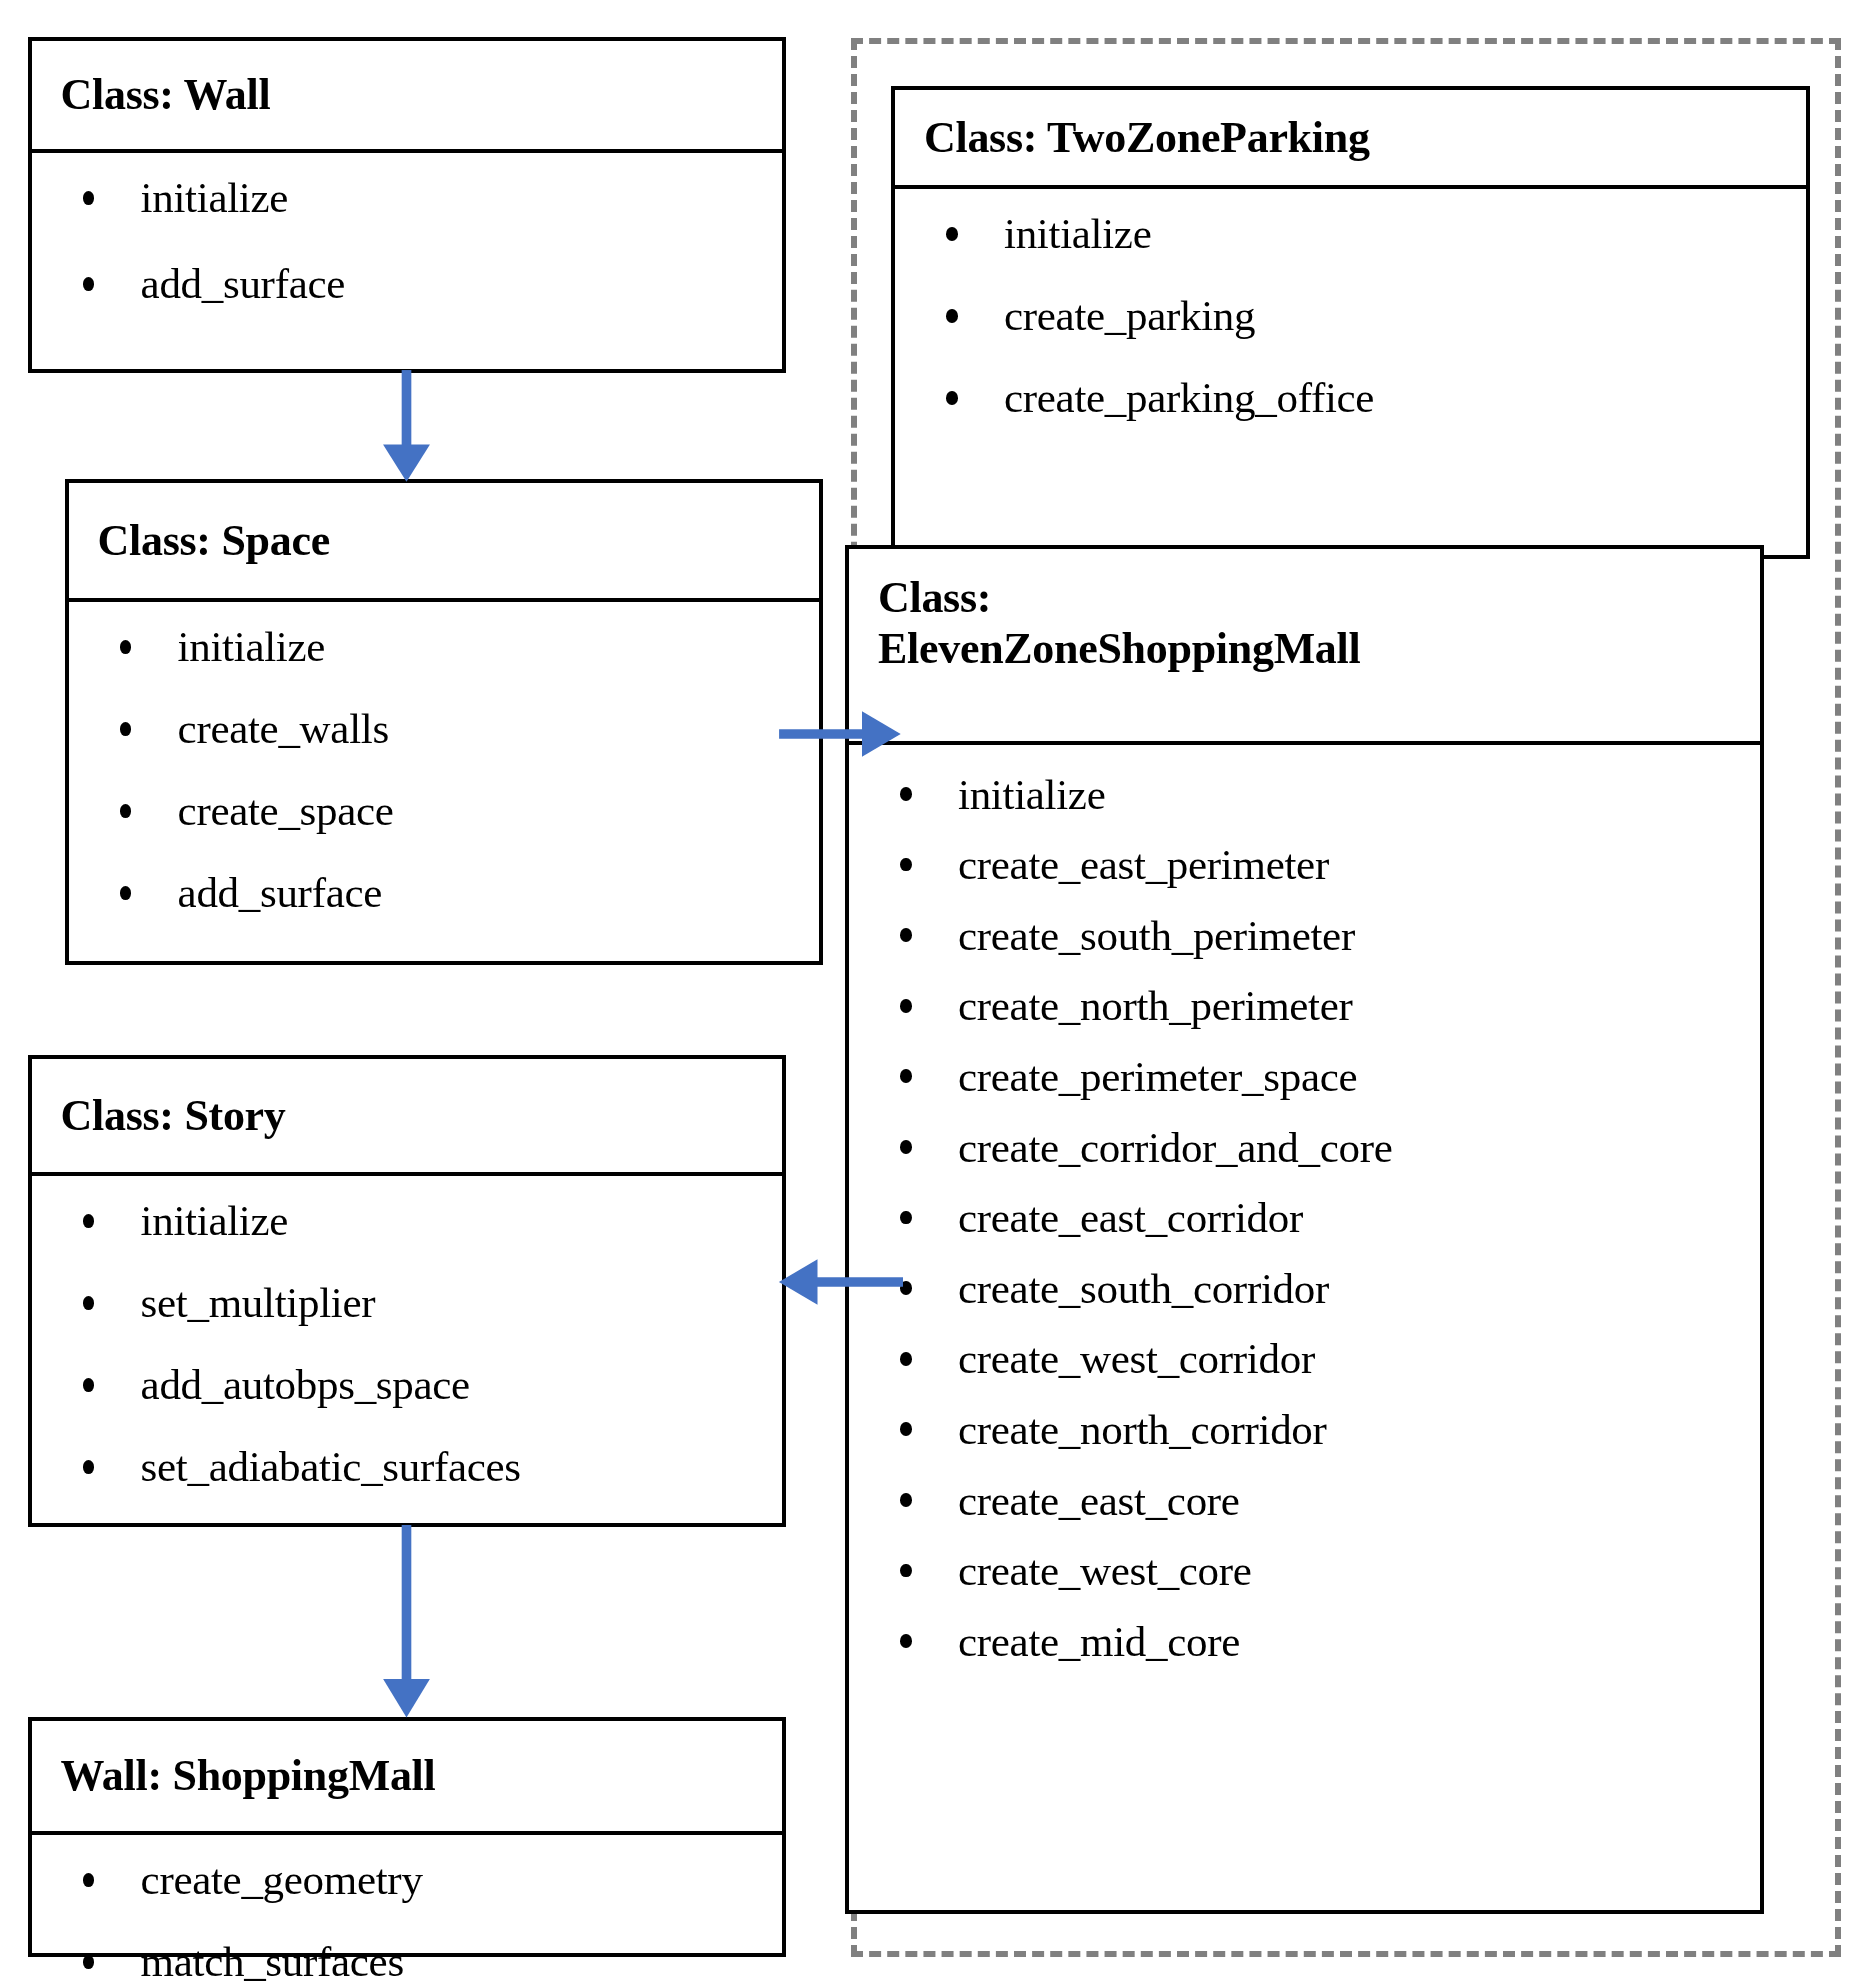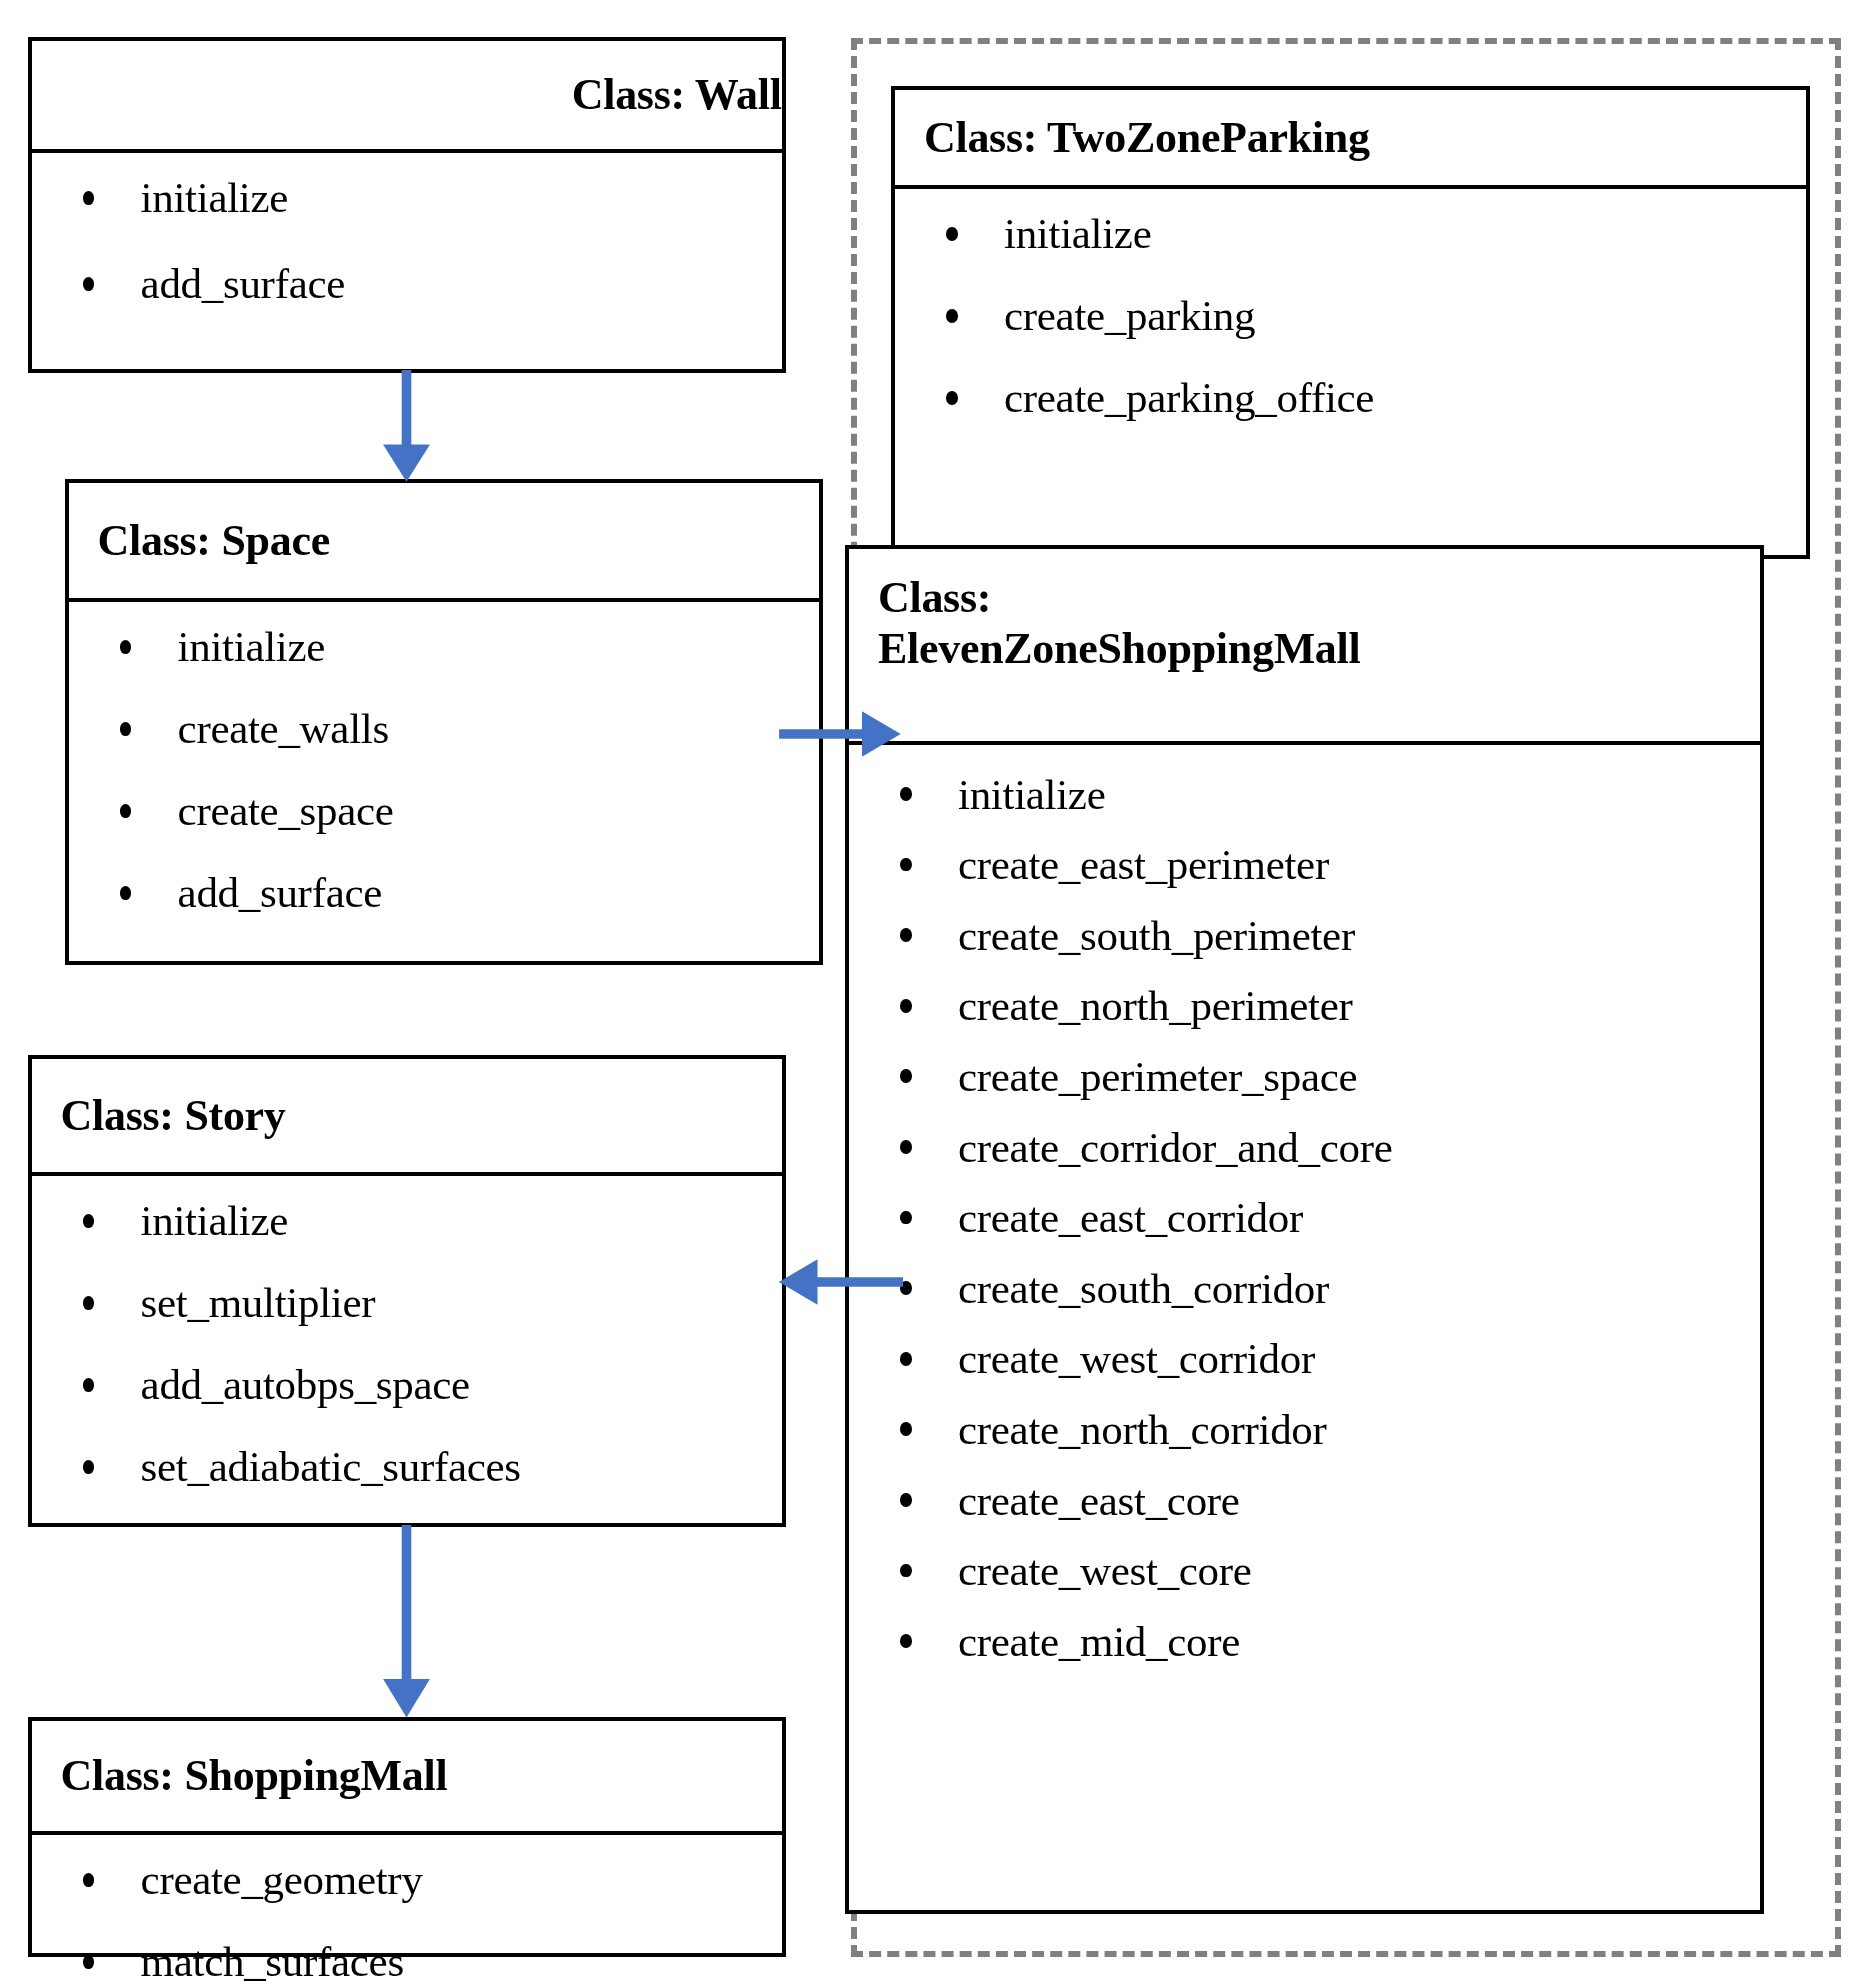--- a/index.html
+++ b/index.html
@@ -84,21 +84,21 @@
   
   .arrow{position:absolute;}
   .arrow svg{display:block;overflow:visible;}
 </style>
 </head>
 <body>
 
 <div id="canvas">
 
   <div class="class-box" id="box-wall" style="left:27.6px;top:37px;width:758px;height:336px;">
-    <div class="class-header" style="height:112px;justify-content:flex-end;">
+    <div class="class-header" style="height:112px;">
       <div class="class-title">Class: Wall</div>
     </div>
     <div class="class-body rows-gap-lg">
       <ul class="method-list">
         <li class="method-item">
           <span class="bullet-dot"></span>
           <span>initialize</span>
         </li>
         <li class="method-item">
           <span class="bullet-dot"></span>
@@ -155,21 +155,21 @@
         <li class="method-item">
           <span class="bullet-dot"></span>
           <span>set_adiabatic_surfaces</span>
         </li>
       </ul>
     </div>
   </div>
 
   <div class="class-box" id="box-shoppingmall" style="left:27.6px;top:1717px;width:758px;height:240px;">
     <div class="class-header" style="height:114px;">
-      <div class="class-title">Class: ShoppingMall</div>
+      <div class="class-title">Wall: ShoppingMall</div>
     </div>
     <div class="class-body rows-gap-md">
       <ul class="method-list">
         <li class="method-item">
           <span class="bullet-dot"></span>
           <span>create_geometry</span>
         </li>
         <li class="method-item">
           <span class="bullet-dot"></span>
           <span>match_surfaces</span>

